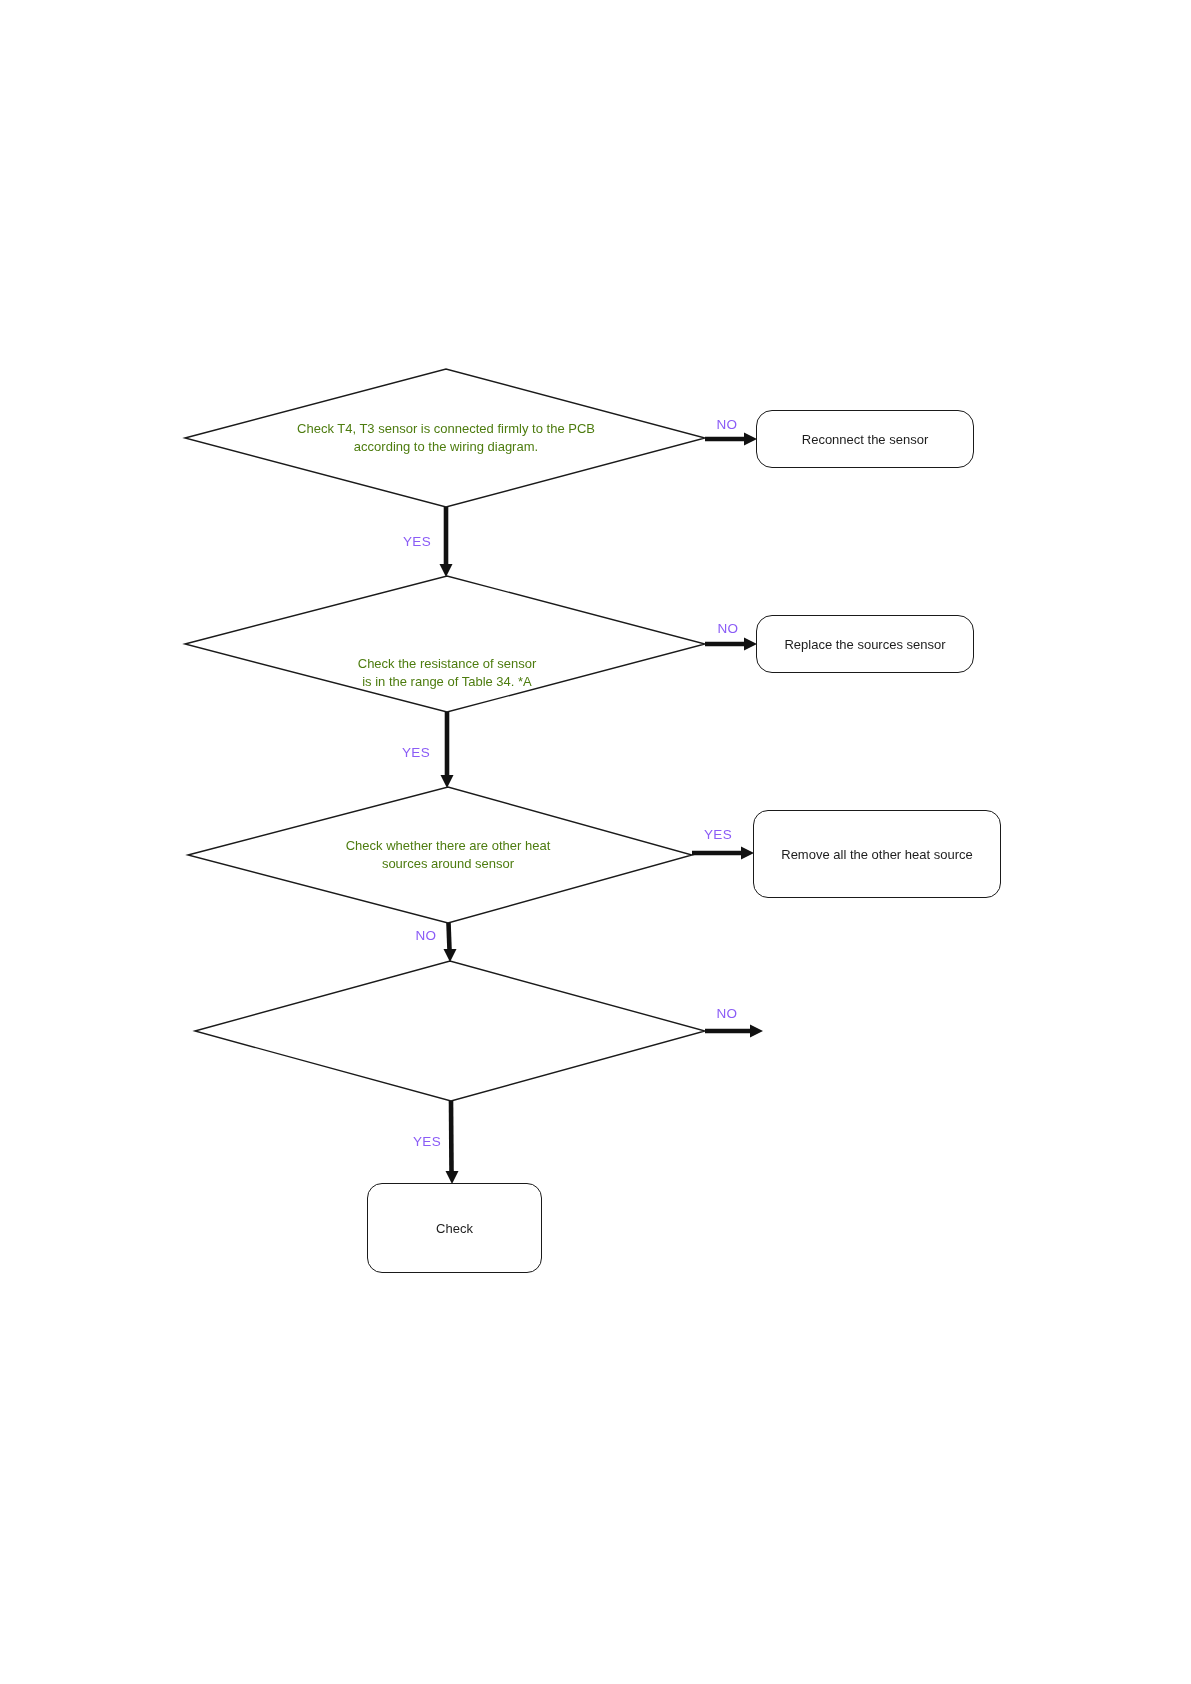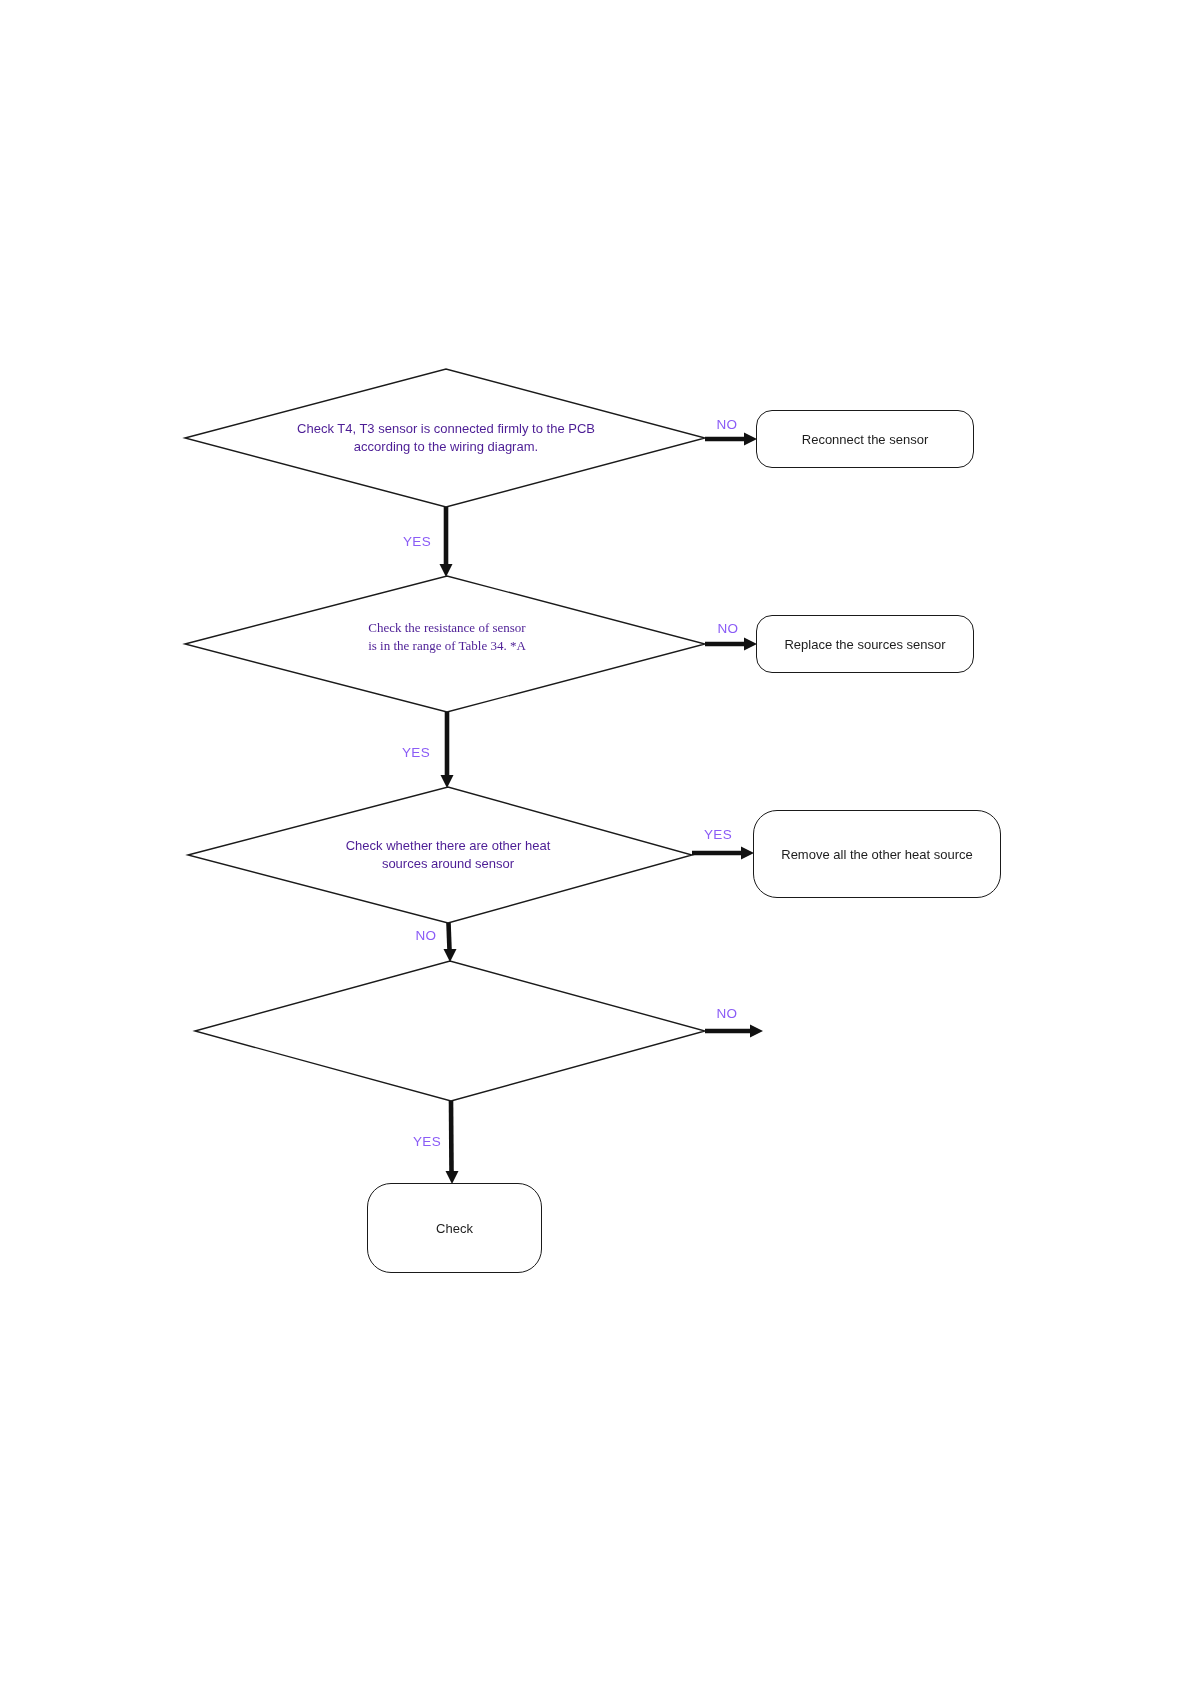--- a/index.html
+++ b/index.html
@@ -37,21 +37,21 @@
     fill: #111111;
     stroke: none;
   }
   .node-label {
     position: absolute;
     transform: translate(-50%, -50%);
     text-align: center;
     font-size: 13px;
     line-height: 18px;
     white-space: pre-line;
-    color: #4c1d95;
+    color: #4d7c0f;
   }
   .edge-label {
     position: absolute;
     transform: translate(-50%, -50%);
     font-size: 13.5px;
     letter-spacing: 0.4px;
     color: #8b5cf6;
     white-space: nowrap;
   }
   .action-box {
@@ -60,21 +60,21 @@
     background: #ffffff;
     display: flex;
     align-items: center;
     justify-content: center;
     box-sizing: border-box;
     text-align: center;
     font-size: 13px;
     line-height: 17px;
   }
   .r10 { border-radius: 16px; }
-  .r14 { border-radius: 24px; }
+  .r14 { border-radius: 15px; }
 </style>
 </head>
 <body>
 
 <div class="canvas">
 
   <svg class="wires" viewBox="0 0 1191 1684" xmlns="http://www.w3.org/2000/svg">
 
     <polygon class="diamond-shape" points="185,438 446,369 705,438 446,507"></polygon>
     <polygon class="diamond-shape" points="185,644 447,576 705,644 447,712"></polygon>
@@ -101,21 +101,21 @@
 
     <line class="shaft" x1="692" y1="853" x2="742" y2="853"></line>
     <polygon class="head" points="754,853 741,846.5 741,859.5"></polygon>
 
     <line class="shaft" x1="705" y1="1031" x2="751" y2="1031"></line>
     <polygon class="head" points="763,1031 750,1024.5 750,1037.5"></polygon>
   </svg>
 
   <div class="node-label" style="left:446px; top:438px; width:420px;">Check T4, T3 sensor is connected firmly to the PCB
 according to the wiring diagram.</div>
-  <div class="node-label" style="left:447px; top:637px; width:420px;font-family:Liberation Serif, serif;">Check the resistance of sensor
+  <div class="node-label" style="left:447px; top:673px; width:420px;">Check the resistance of sensor
 is in the range of Table 34. *A</div>
   <div class="node-label" style="left:448px; top:855px; width:420px;">Check whether there are other heat
 sources around sensor</div>
 
   <div class="edge-label" style="left:727px; top:424px;">NO</div>
   <div class="edge-label" style="left:417px; top:541px;">YES</div>
 
   <div class="edge-label" style="left:728px; top:628px;">NO</div>
   <div class="edge-label" style="left:416px; top:752px;">YES</div>
 

